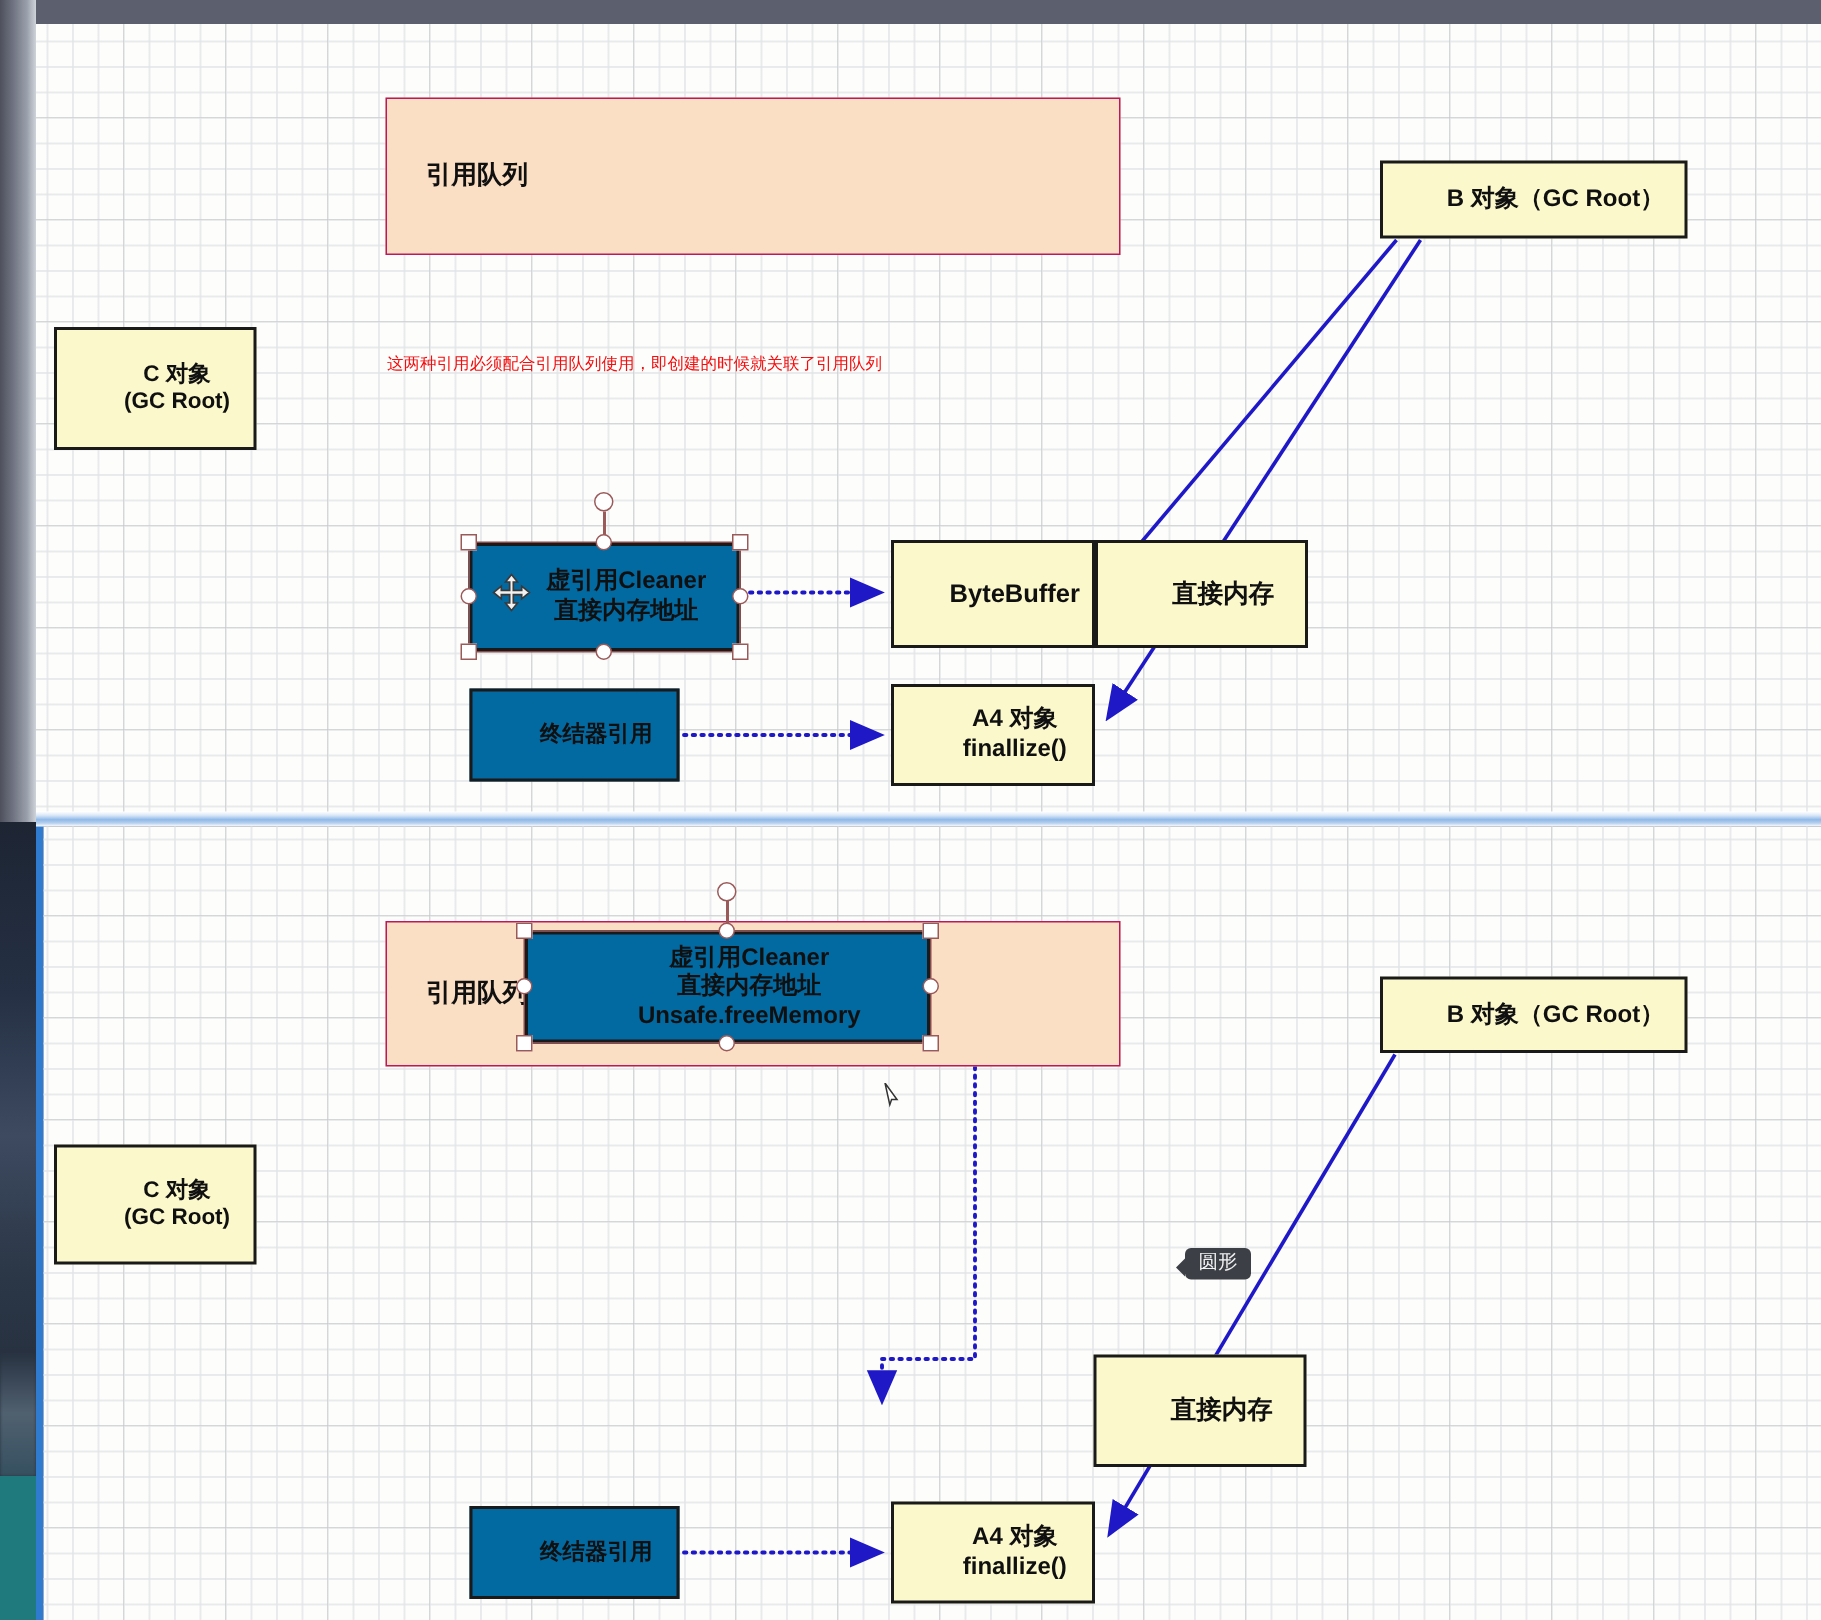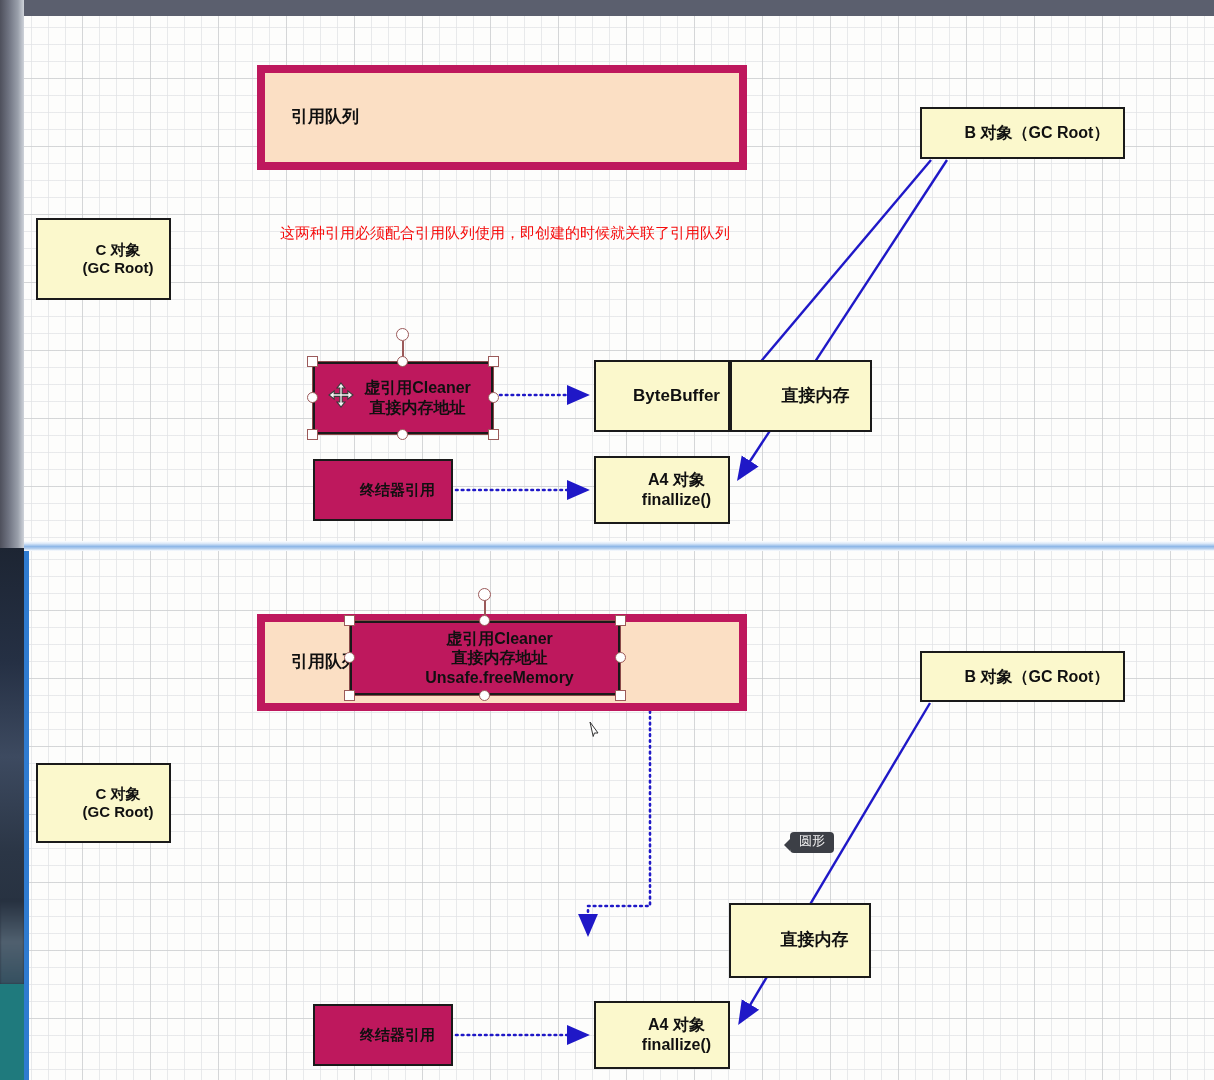--- a/index.html
+++ b/index.html
@@ -38,22 +38,22 @@
       background-position:-15px -9px,-15px -9px,-15px -9px,-15px -9px;}
 
   .divider{position:absolute;left:24px;top:541px;width:1190px;height:10px;
       background:linear-gradient(to bottom,#ffffff 0%,#dbe8f8 25%,#8fb8e8 55%,#b9d2ef 78%,#ffffff 100%);}
 
   
   .node{position:absolute;box-sizing:border-box;display:flex;align-items:center;
         justify-content:center;text-align:center;font-weight:bold;color:#101010;
         line-height:1.22;white-space:pre-line;padding-left:29px;}
   .yellow{background:#fbf8cc;border:2px solid #1a1a1a;}
-  .peach {background:#fbdfc4;border:8px solid #be185d;}
-  .mint  {background:#be185d;border:2px solid #1a1a1a;}
+  .peach {background:#fbdfc4;border:1px solid #be185d;}
+  .mint  {background:#0369a1;border:2px solid #1a1a1a;}
   .left-label{justify-content:flex-start;padding-left:26px;}
 
   .svglayer{position:absolute;left:0;top:0;width:1214px;height:1080px;pointer-events:none;}
 
   
   .sel-frame{position:absolute;box-sizing:border-box;border:1.5px solid #8a4a4a;}
   .h{position:absolute;background:#ffffff;border:1.5px solid #9b5a5a;box-sizing:border-box;}
   .h.sq{width:11px;height:11px;}
   .h.ci{width:11px;height:11px;border-radius:50%;}
   .rot-stem{position:absolute;width:1.5px;background:#9b5a5a;}
@@ -136,21 +136,21 @@
   <div class="h sq" style="left:307px;top:429px;"></div>
   <div class="h ci" style="left:397px;top:429px;"></div>
   <div class="h sq" style="left:488px;top:429px;"></div>
 
   <svg class="move-cursor" style="left:328px;top:382px;" viewBox="0 0 26 26">
     <path d="M13 1 L17 6 L14.2 6 L14.2 11.6 L19.8 11.6 L19.8 8.8 L25 13 L19.8 17.2 L19.8 14.4
              L14.2 14.4 L14.2 20 L17 20 L13 25 L9 20 L11.8 20 L11.8 14.4 L6.2 14.4 L6.2 17.2
              L1 13 L6.2 8.8 L6.2 11.6 L11.8 11.6 L11.8 6 L9 6 Z" fill="#f2f2f2" stroke="#3a3a3a" stroke-width="1.1"></path>
   </svg>
 
-  <div class="note" style="left:258px;top:220px;width:640px;font-size:15px;margin-left:22px;">这两种引用必须配合引用队列使用，即创建的时候就关联了引用队列</div>
+  <div class="note" style="left:258px;top:230px;width:640px;font-size:11px;">这两种引用必须配合引用队列使用，即创建的时候就关联了引用队列</div>
 
   <div class="divider"></div>
 
   <div id="canvas-bottom" class="canvas"></div>
 
   <svg class="svglayer">
 
     <path d="M930,703 L740,1022" stroke="#1f18c7" stroke-width="2.4" fill="none" marker-end="url(#solidArrow)"></path>
 
     <path d="M622,658 L650,658 L650,906 L588,906 L588,933" stroke="#1f18c7" stroke-width="2.6" fill="none" stroke-dasharray="1.6 4.2" stroke-linecap="round" marker-end="url(#dotArrow)"></path>

